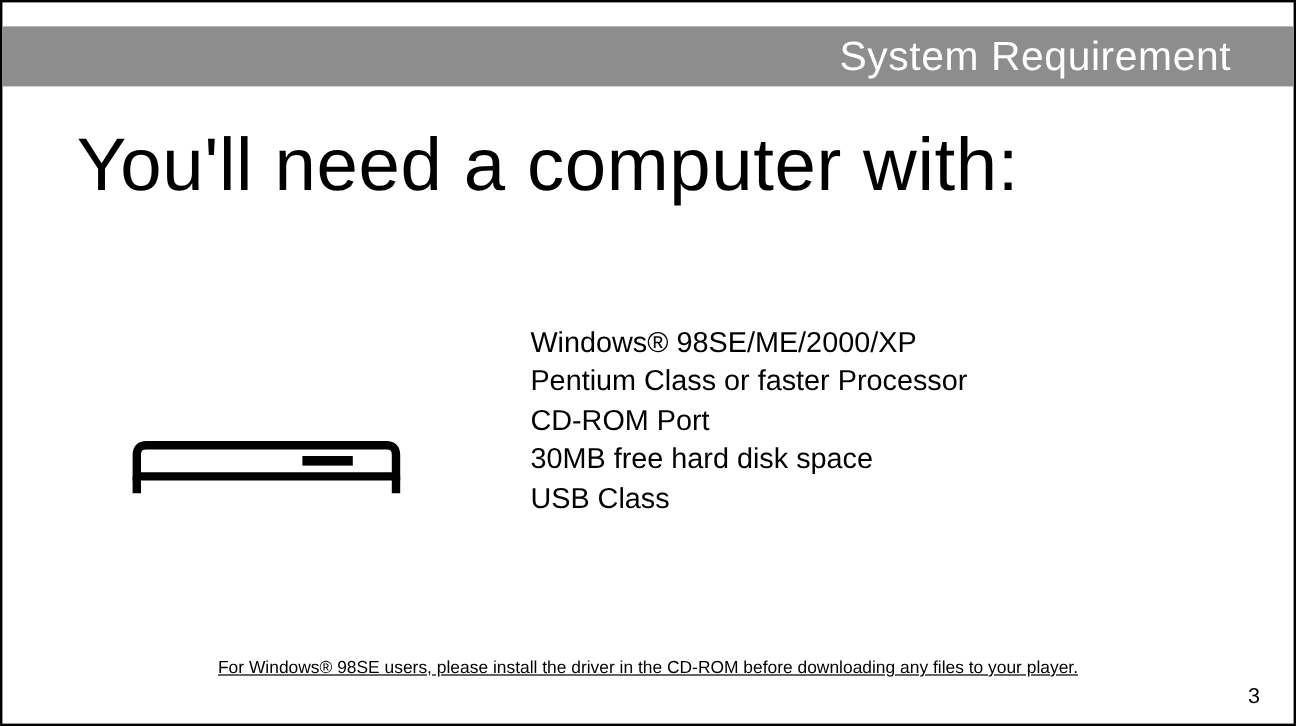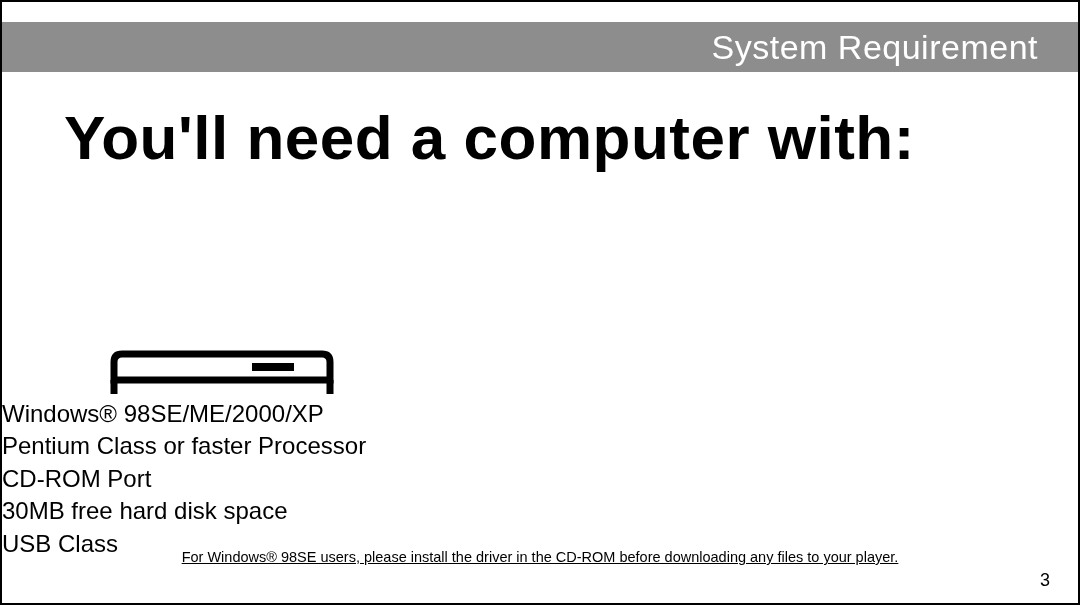--- a/index.html
+++ b/index.html
@@ -1,21 +1,21 @@
 <!DOCTYPE html>
 <html><head>
   <meta charset="utf-8">
   <style>
     * { margin: 0; padding: 0; box-sizing: border-box; }
     html, body { width: 1080px; height: 605px; background: #fff; font-family: "Segoe UI", "Helvetica Neue", Arial, sans-serif; color: #000; overflow: hidden; }
     .page { position: relative; width: 1080px; height: 605px; border: 2px solid #000; }
-    .title-bar { position: absolute; top: 20px; left: 0; right: 0; height: 50px; background: #8d8d8d; display: flex; align-items: center; justify-content: flex-end; padding-right: 40px; }
+    .title-bar { position: absolute; top: 20px; left: 0; right: 0; height: 50px; background: #8d8d8d; display: flex; align-items: center; justify-content: flex-end; padding-right: 52px; }
     .title-bar span { color: #fff; font-size: 34px; font-weight: 300; letter-spacing: 0.5px; }
-    .heading { position: absolute; top: 100px; left: 62px; font-size: 62px; font-weight: 700; letter-spacing: 0.5px; }
-    .content { position: absolute; top: 268px; left: 0; right: 0; display: flex; flex-direction: column; }
+    .heading { position: absolute; top: 100px; left: 62px; font-size: 62px; font-weight: 400; letter-spacing: 0.5px; }
+    .content { position: absolute; top: 268px; left: 0; right: 0; display: flex; }
     .illus-wrap { width: 440px; display: flex; align-items: center; justify-content: center; }
     .illus { width: 240px; height: 48px; margin-top: 80px; }
     .reqs { flex: 1; font-size: 24px; line-height: 1.35; font-weight: 400; }
     .footnote { position: absolute; bottom: 38px; left: 0; right: 0; text-align: center; font-size: 14.5px; text-decoration: underline; }
     .pagenum { position: absolute; bottom: 12px; right: 28px; font-size: 18px; }
   </style>
 </head>
 <body>
 
 <div class="page">

